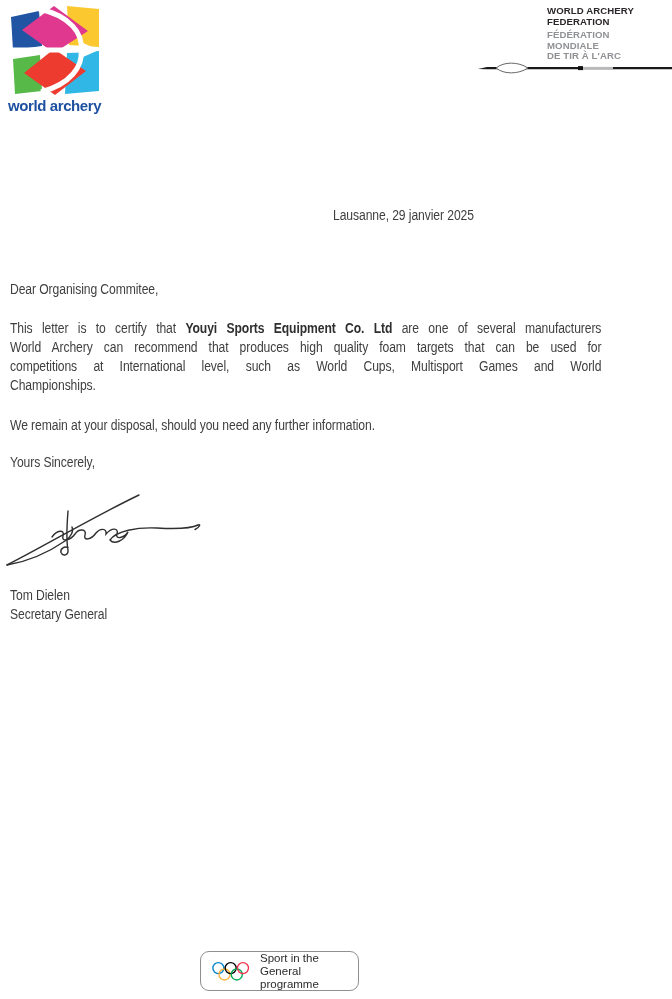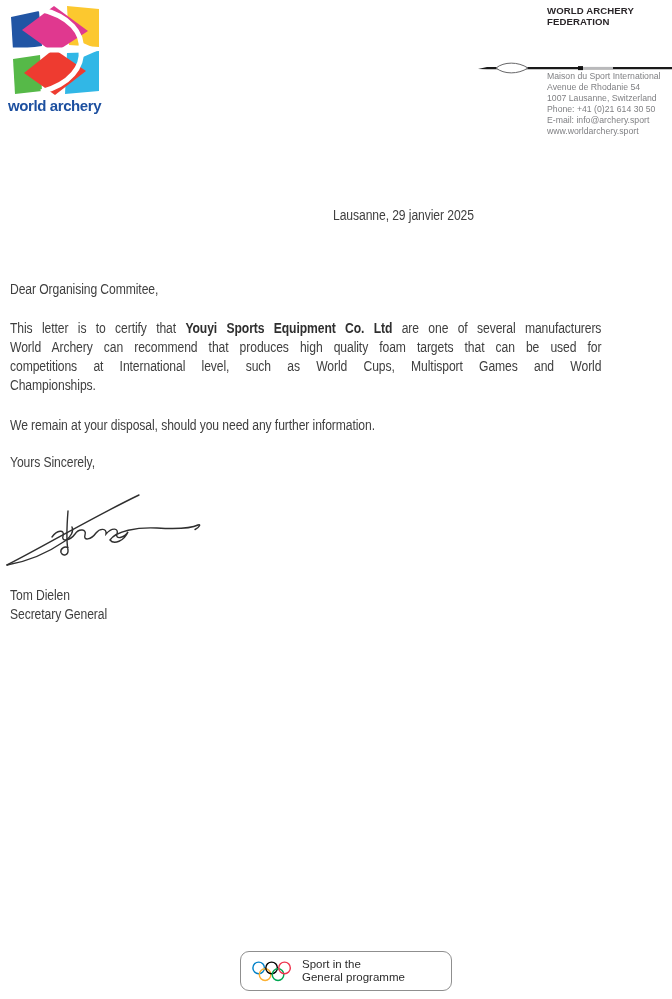--- a/index.html
+++ b/index.html
@@ -24,23 +24,23 @@
   .salutation{position:absolute;left:10px;top:280px;white-space:nowrap;}
   .para1{position:absolute;left:10px;top:319px;width:672px;}
   .jline{text-align:justify;text-align-last:justify;}
   .jline.last{text-align-last:left;}
   .bold{font-weight:bold;color:#2f2f2f;}
   .para2{position:absolute;left:10px;top:416px;white-space:nowrap;}
   .closing{position:absolute;left:10px;top:453px;white-space:nowrap;}
   .signature{position:absolute;left:3px;top:486px;width:205px;height:82px;}
   .signer{position:absolute;left:10px;top:586px;}
   
-  .oly-box{position:absolute;left:200px;top:951px;width:212px;height:40px;box-sizing:border-box;
+  .oly-box{position:absolute;left:200px;top:951px;width:159px;height:40px;box-sizing:border-box;
            border:1px solid #8f8f8f;border-radius:9px;background:#fff;display:flex;
-           align-items:center;padding-left:11px;gap:9px;margin-left:40px;}
+           align-items:center;padding-left:11px;gap:9px;}
   .oly-text div{font-size:11.5px;line-height:13px;color:#2c2c2c;}
 </style>
 </head>
 <body>
 
 <div class="page">
 
   <svg class="wa-logo" viewBox="0 0 92 92" aria-hidden="true">
     <polygon points="2,13 30,7 33,42 4,46" fill="#2155a4"></polygon>
     <polygon points="58,2 90,5 90,43 60,41" fill="#fcc82f"></polygon>
@@ -52,37 +52,34 @@
     <rect x="2" y="43.5" width="74" height="5" fill="#ffffff"></rect>
     <polygon points="74,39 90,46 74,53" fill="#ffffff"></polygon>
   </svg>
   <div class="wa-wordmark">world archery</div>
 
   <div class="lh-names">
     <div class="lh-en">
       <div>WORLD ARCHERY</div>
       <div>FEDERATION</div>
     </div>
+    <div class="lh-fr">
+      <div>FÉDÉRATION</div>
+      <div>MONDIALE</div>
+      <div>DE TIR À L'ARC</div>
+    </div>
   </div>
 
   <svg class="arrow-svg" viewBox="0 0 217 16" aria-hidden="true">
     <polygon points="23,8.9 32,6.9 217,6.9 217,9.3 32,9.3" fill="#1a1a1a"></polygon>
     <rect x="128" y="6.9" width="30" height="2.4" fill="#b9b9bb"></rect>
     <rect x="123" y="6.1" width="5" height="4" fill="#111111"></rect>
     <path d="M 41,8 C 49,1.5 63,1.5 73,8 C 63,14.5 49,14.5 41,8 Z" fill="#ffffff" stroke="#666668" stroke-width="1"></path>
   </svg>
 
-  <div class="address">
-    <div>Maison du Sport International</div>
-    <div>Avenue de Rhodanie 54</div>
-    <div>1007 Lausanne, Switzerland</div>
-    <div>Phone: +41 (0)21 614 30 50</div>
-    <div>E-mail: info@archery.sport</div>
-    <div>www.worldarchery.sport</div>
-  </div>
 
   <div class="ltr condensed dateline">Lausanne, 29 janvier 2025</div>
   <div class="ltr condensed salutation">Dear Organising Commitee,</div>
 
   <div class="ltr condensed para1">
     <div class="jline"><span>This letter is to certify that </span><span class="bold">Youyi Sports Equipment Co. Ltd</span><span> are one of several manufacturers</span></div>
     <div class="jline">World Archery can recommend that produces high quality foam targets that can be used for</div>
     <div class="jline">competitions at International level, such as World Cups, Multisport Games and World</div>
     <div class="jline last">Championships.</div>
   </div>

